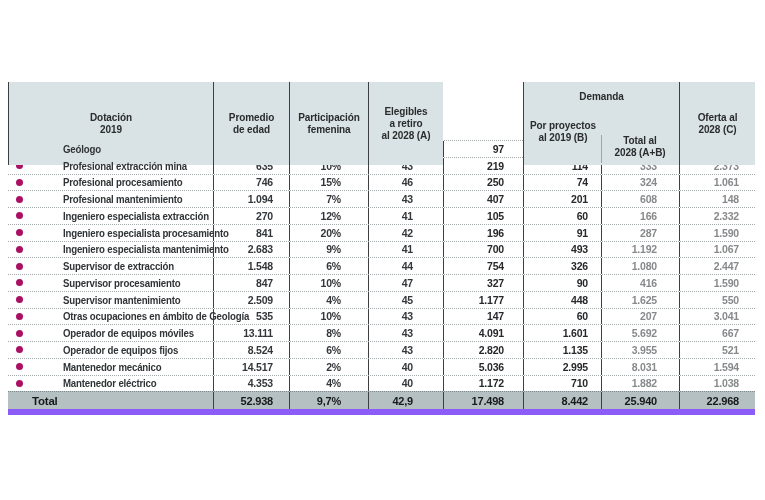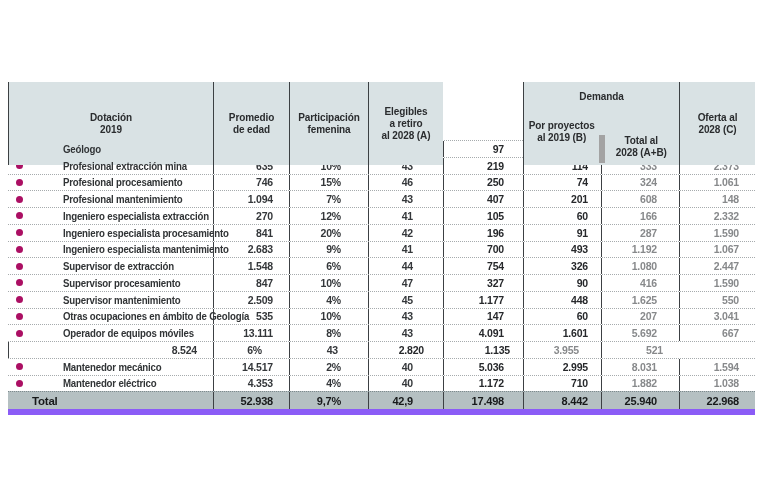--- a/index.html
+++ b/index.html
@@ -27,21 +27,21 @@
     position:absolute;left:2px;bottom:11px;font-size:19px;font-weight:800;
     color:#131516;letter-spacing:-0.4px;white-space:nowrap;
   }
   .person{position:absolute;right:6px;top:3px;width:22px;height:53px;}
   .person svg{width:100%;height:100%;display:block;fill:#17181a;}
 
   .group{flex-direction:column;justify-content:flex-start;padding:0;}
   .gl{height:20px;width:100%;display:flex;align-items:center;justify-content:center;padding-top:5px;}
   .gsub{flex:1;display:flex;width:100%;}
   .sub{flex:1;display:flex;align-items:center;justify-content:center;text-align:center;white-space:pre-line;padding-bottom:4px;}
-  .sub.divided{border-left:6px solid #a3a3a3;margin-top:31px;}
+  .sub.divided{border-left:1px solid #a3a3a3;margin-top:31px;}
 
   
   .trow{height:16.75px;border-top:1px dotted #a6abad;}
   .cell{
     border-left:1.5px solid var(--line);
     display:flex;align-items:center;justify-content:flex-end;
     font-weight:700;font-size:10.5px;letter-spacing:-0.2px;
   }
   .label-cell{border-left:none;justify-content:flex-start;padding-left:8px;gap:31px;}
   .dot{width:7px;height:7px;border-radius:50%;background:var(--accent);margin-right:9px;flex:none;}
@@ -248,20 +248,24 @@
         </div>
         <div class="cell vcell v0">13.111</div>
         <div class="cell vcell v1">8%</div>
         <div class="cell vcell v2">43</div>
         <div class="cell vcell v3">4.091</div>
         <div class="cell vcell v4">1.601</div>
         <div class="cell vcell v5">5.692</div>
         <div class="cell vcell v6">667</div>
       </div>
       <div class="grid-row trow">
+        <div class="cell label-cell">
+          <span class="dot"></span>
+          <span class="label-text">Operador de equipos fijos</span>
+        </div>
         <div class="cell vcell v0">8.524</div>
         <div class="cell vcell v1">6%</div>
         <div class="cell vcell v2">43</div>
         <div class="cell vcell v3">2.820</div>
         <div class="cell vcell v4">1.135</div>
         <div class="cell vcell v5">3.955</div>
         <div class="cell vcell v6">521</div>
       </div>
       <div class="grid-row trow">
         <div class="cell label-cell">

